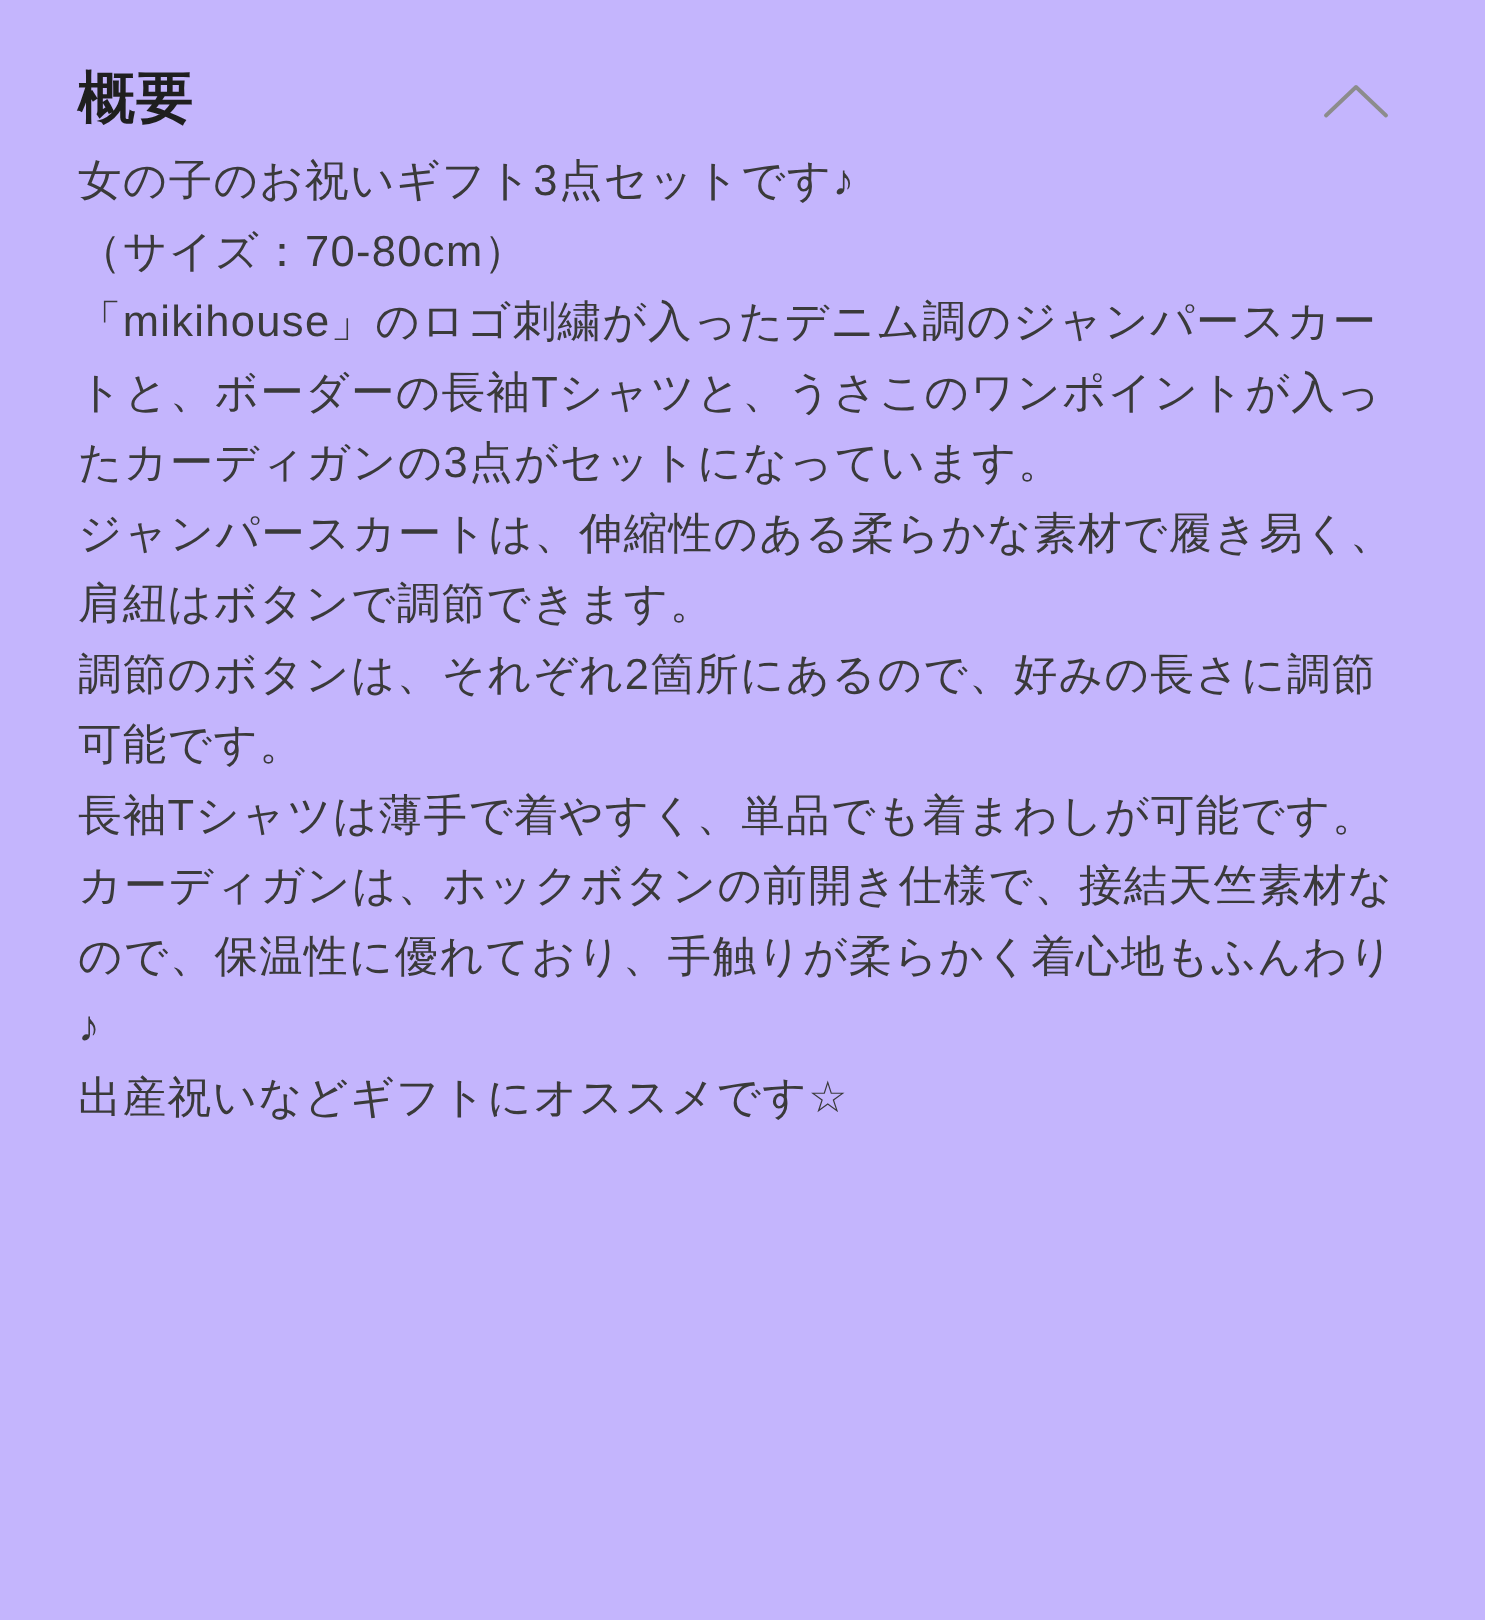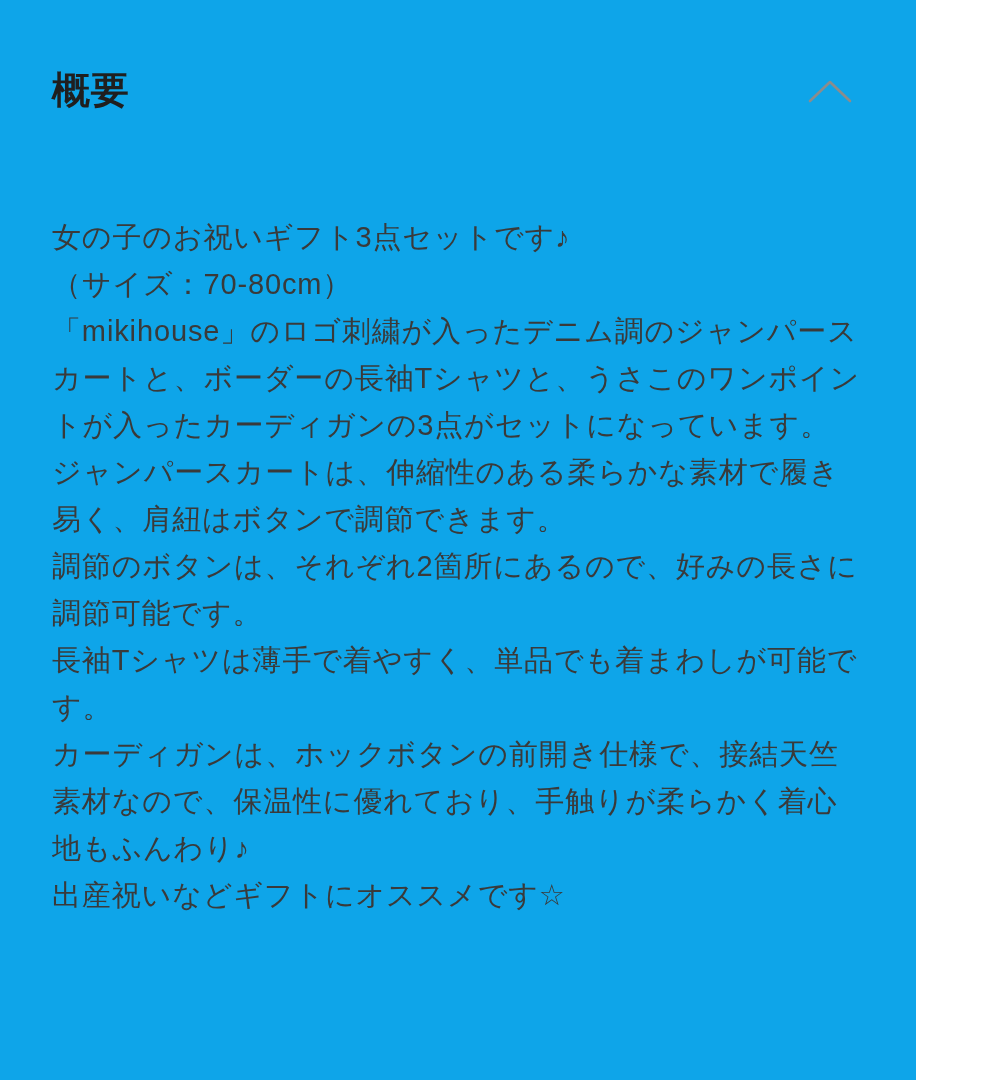--- a/index.html
+++ b/index.html
@@ -8,25 +8,25 @@
     background: #ffffff;
   }
   body {
     width: 998px;
     min-height: 1080px;
     font-family: "Liberation Sans", "DejaVu Sans", sans-serif;
     color: #2b2b2b;
     -webkit-font-smoothing: antialiased;
   }
   .page {
-    width: 916px;
+    width: 990px;
     min-height: 1080px;
     box-sizing: border-box;
-    padding: 60px 52px 30px 52px;
-    background: #0ea5e9;
+    padding: 36px 52px 30px 52px;
+    background: #c4b5fd;
   }
   .section-header {
     display: flex;
     align-items: center;
     justify-content: space-between;
     height: 62px;
     margin: 0 0 0 0;
   }
   .section-title {
     font-size: 38px;
@@ -45,21 +45,20 @@
     cursor: pointer;
     background: transparent;
     border: none;
     padding: 0;
     margin-right: 6px;
   }
   .collapse-toggle svg {
     display: block;
   }
   .body-copy {
-    margin-top: 92px;
     font-size: 29px;
     line-height: 1.62;
     letter-spacing: 0.03em;
     color: #3a3a3a;
     font-weight: 400;
   }
   .body-copy p {
     margin: 0;
     padding: 0;
     white-space: pre-wrap;

